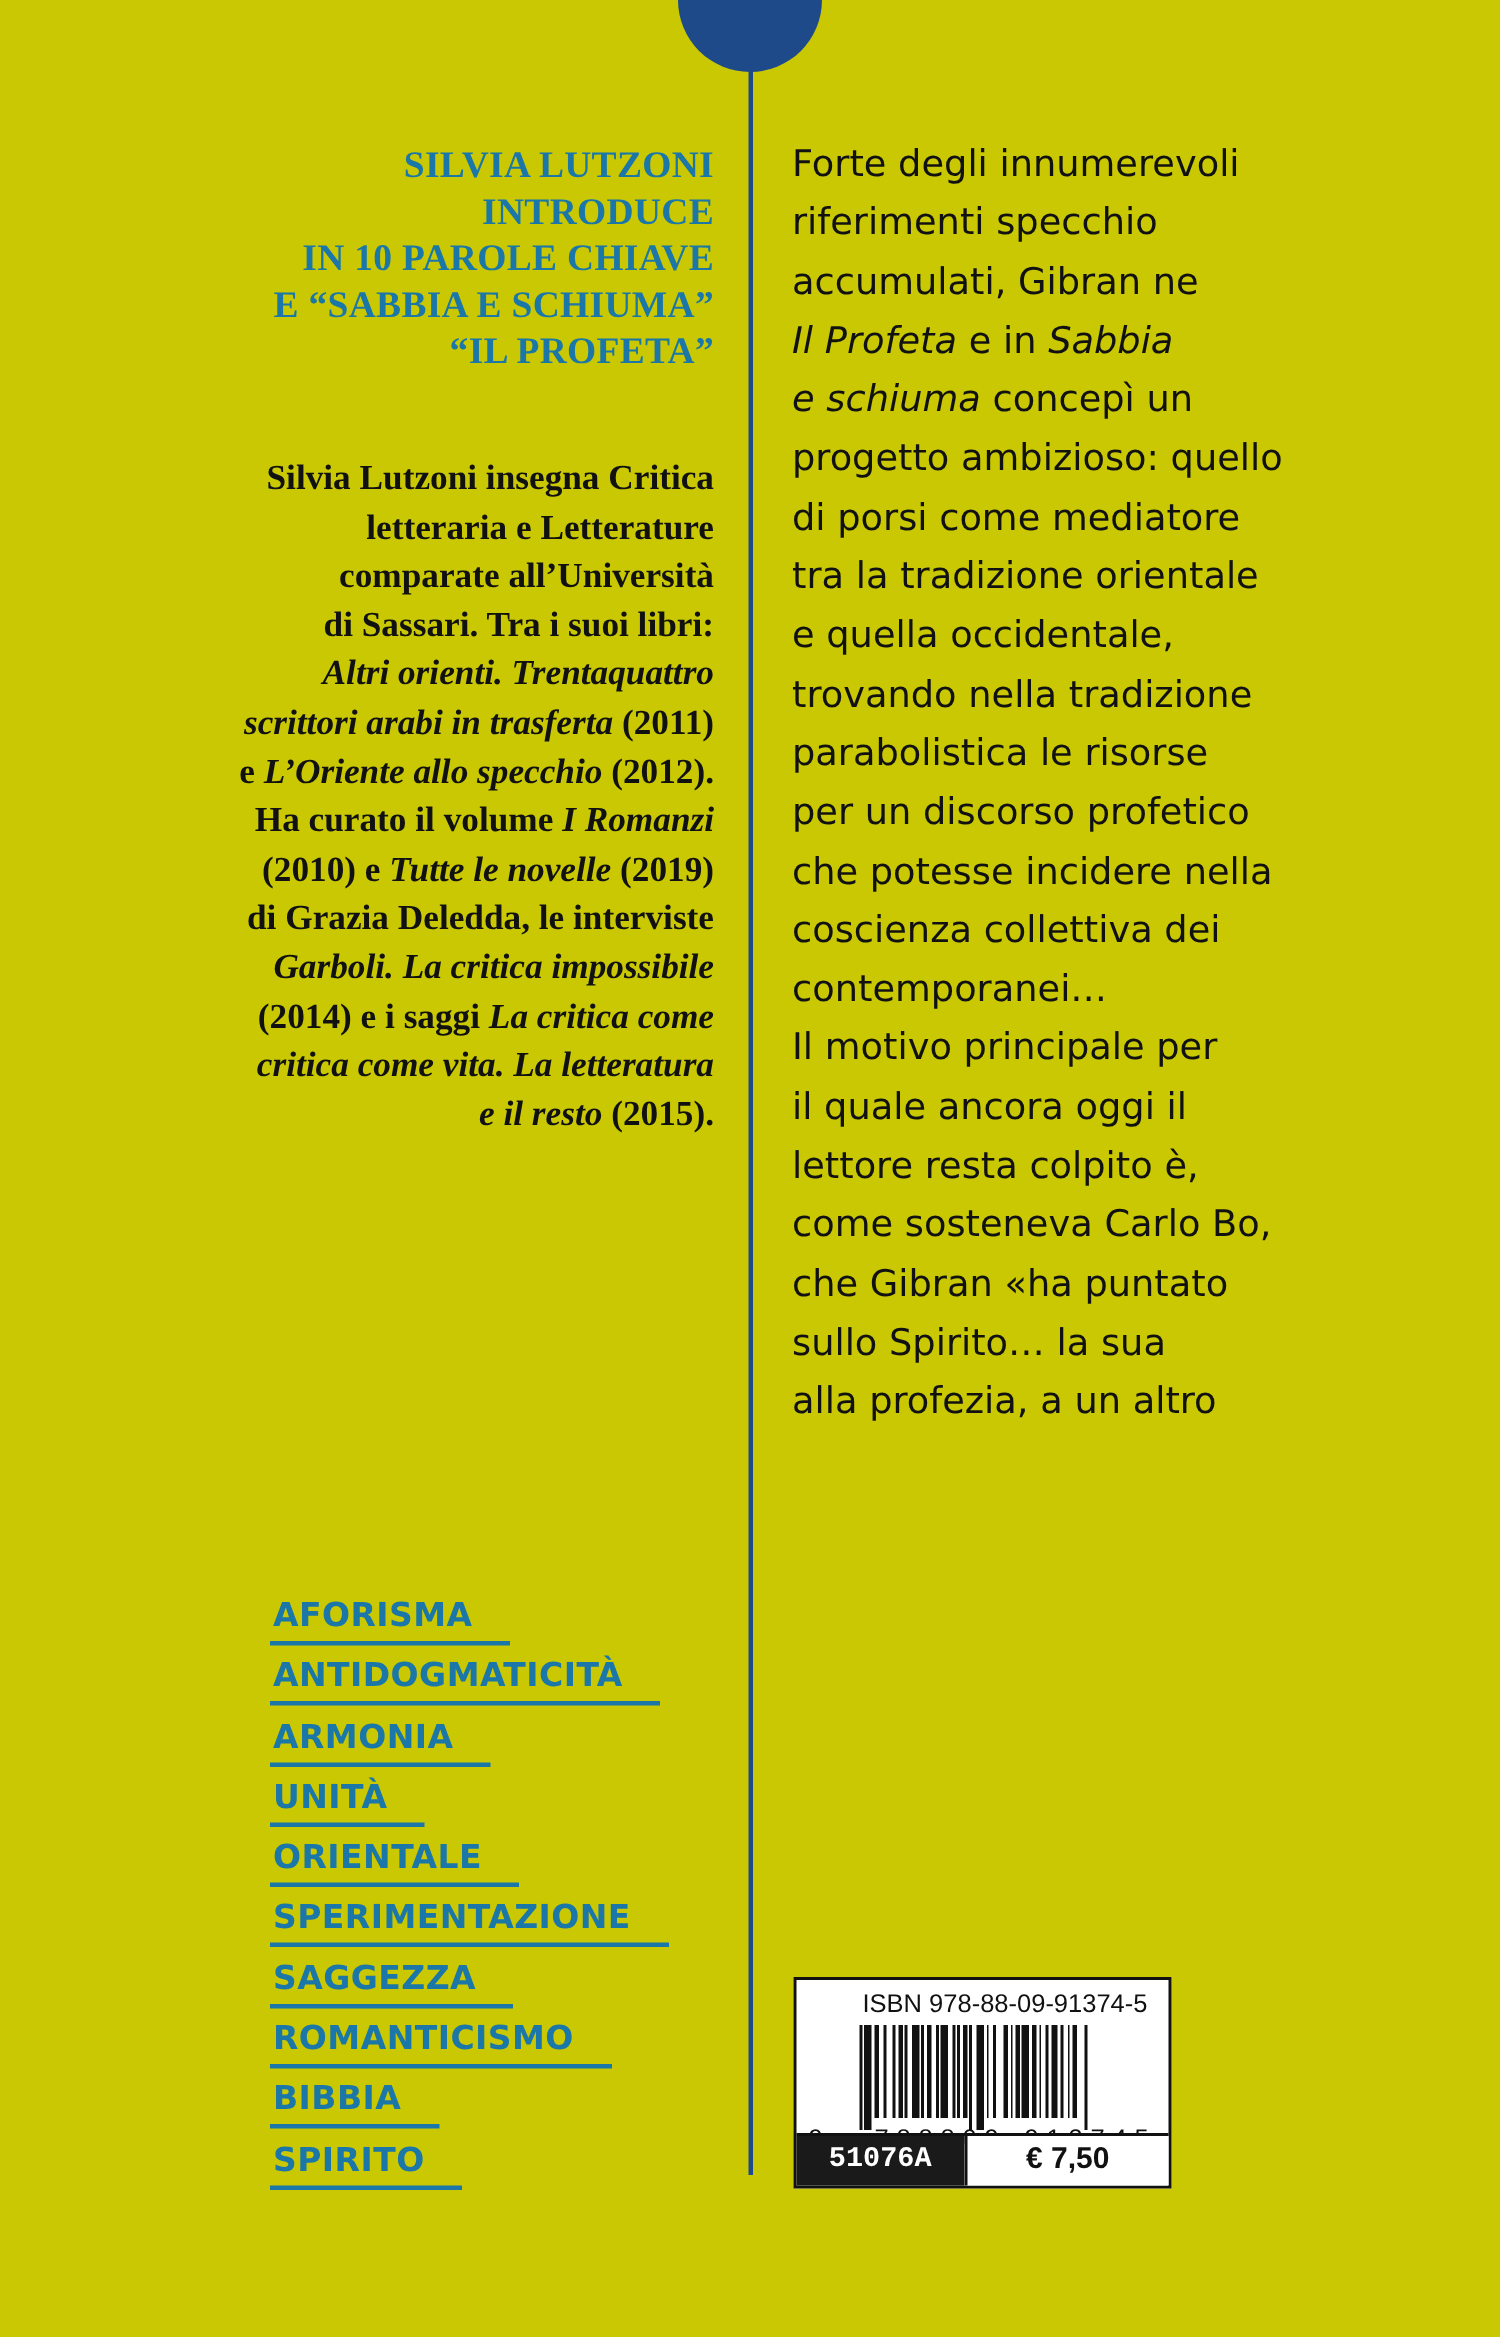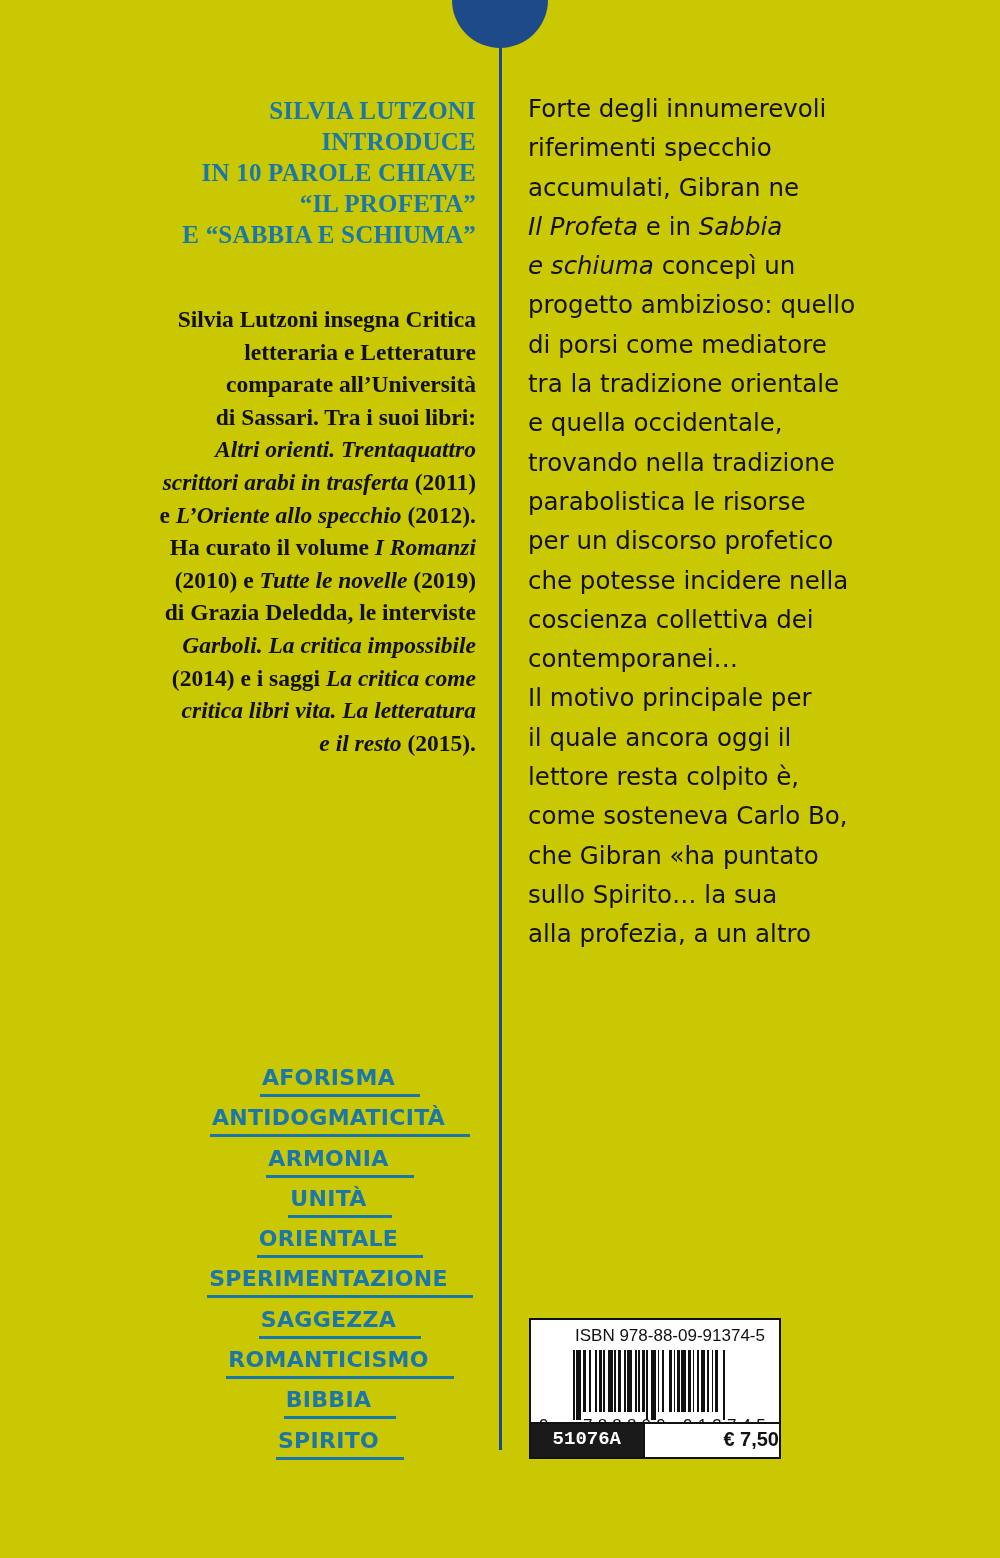--- a/index.html
+++ b/index.html
@@ -36,21 +36,21 @@
     color: #111;
     font-family: "DejaVu Sans", "Liberation Sans", sans-serif;
     font-size: 24.5px; line-height: 39.3px;
   }
   .right-text div { white-space: nowrap; }
   .right-text i { font-style: italic; }
   .keywords {
     position: absolute; left: 180px; top: 1062px; width: 320px;
   }
   .kw {
-    position: relative; height: 40.3px; text-align: center;
+    position: relative; height: 40.3px; text-align: left;
   }
   .kw .label {
     display: inline-block; color: #1a77a8;
     font-family: "DejaVu Sans", "Liberation Sans", sans-serif;
     font-weight: bold; font-size: 22px; line-height: 32px;
     padding-right: 25px; letter-spacing: 0.3px;
     border-bottom: 3px solid #1a77a8; padding-left: 2px;
   }
   .barcode-box {
     position: absolute; left: 529px; top: 1318px; width: 252px; height: 141px;
@@ -78,53 +78,53 @@
   .code-row {
     position: absolute; left: 0; right: 0; bottom: 0; height: 33px;
     display: flex; border-top: 2px solid #111;
   }
   .code {
     width: 45%; background: #1a1a1a; color: #fff; text-align: center;
     font-family: Liberation Mono, monospace; font-weight: bold;
     font-size: 19px; line-height: 31px;
   }
   .price {
-    flex: 1; background: #fff; color: #111; text-align: right;
+    flex: 1; background: #fff; color: #111; text-align: center;
     font-family: "Liberation Sans", "DejaVu Sans", sans-serif; font-weight: bold;
     font-size: 20px; line-height: 31px; border-left: 2px solid #111;
   }
 </style>
 </head>
 <body>
 
 <div class="circle"></div>
 <div class="vline"></div>
 
 <div class="left-heading">
   <div>SILVIA LUTZONI</div>
   <div>INTRODUCE</div>
   <div>IN 10 PAROLE CHIAVE</div>
+  <div>E “SABBIA E SCHIUMA”</div>
   <div>“IL PROFETA”</div>
-  <div>E “SABBIA E SCHIUMA”</div>
 </div>
 
 <div class="bio" id="bio">
     <div><span>Silvia Lutzoni insegna Critica</span></div>
     <div><span>letteraria e Letterature</span></div>
     <div><span>comparate all’Università</span></div>
     <div><span>di Sassari. Tra i suoi libri:</span></div>
     <div><i>Altri orienti. Trentaquattro</i></div>
     <div><i>scrittori arabi in trasferta</i><span> (2011)</span></div>
     <div><span>e </span><i>L’Oriente allo specchio</i><span> (2012).</span></div>
     <div><span>Ha curato il volume </span><i>I Romanzi</i></div>
     <div><span>(2010) e </span><i>Tutte le novelle</i><span> (2019)</span></div>
     <div><span>di Grazia Deledda, le interviste</span></div>
     <div><i>Garboli. La critica impossibile</i></div>
     <div><span>(2014) e i saggi </span><i>La critica come</i></div>
-    <div><i>critica libri vita. La letteratura</i></div>
+    <div><i>critica come vita. La letteratura</i></div>
     <div><i>e il resto</i><span> (2015).</span></div>
   </div>
 
 <div class="right-text" id="blurb">
     <div><span>Forte degli innumerevoli</span></div>
     <div><span>riferimenti specchio</span></div>
     <div><span>accumulati, Gibran ne</span></div>
     <div><i>Il Profeta</i><span> e in </span><i>Sabbia</i></div>
     <div><i>e schiuma</i><span> concepì un</span></div>
     <div><span>progetto ambizioso: quello</span></div>

